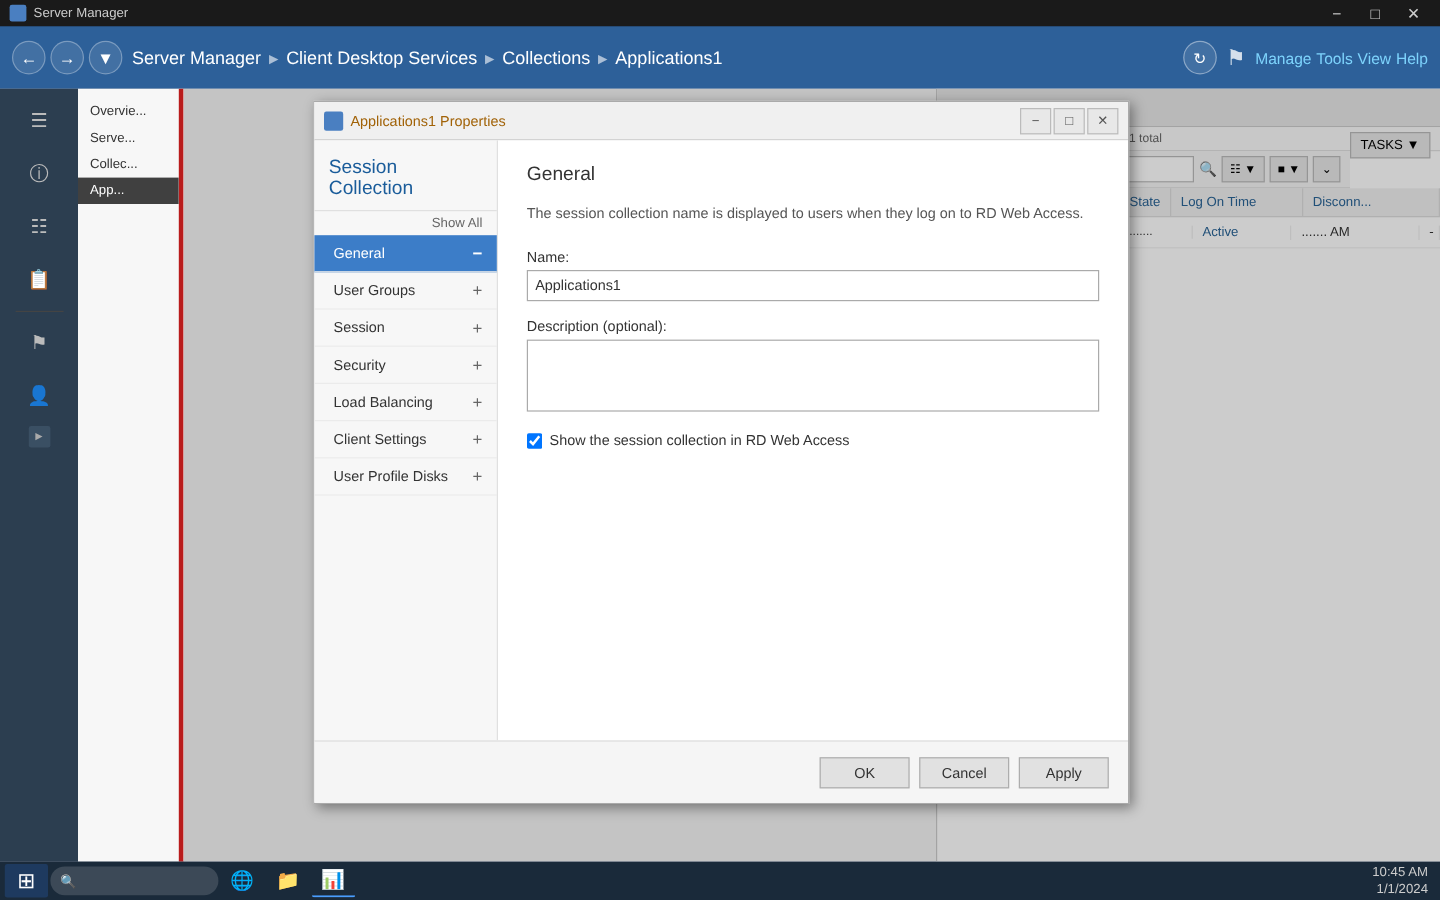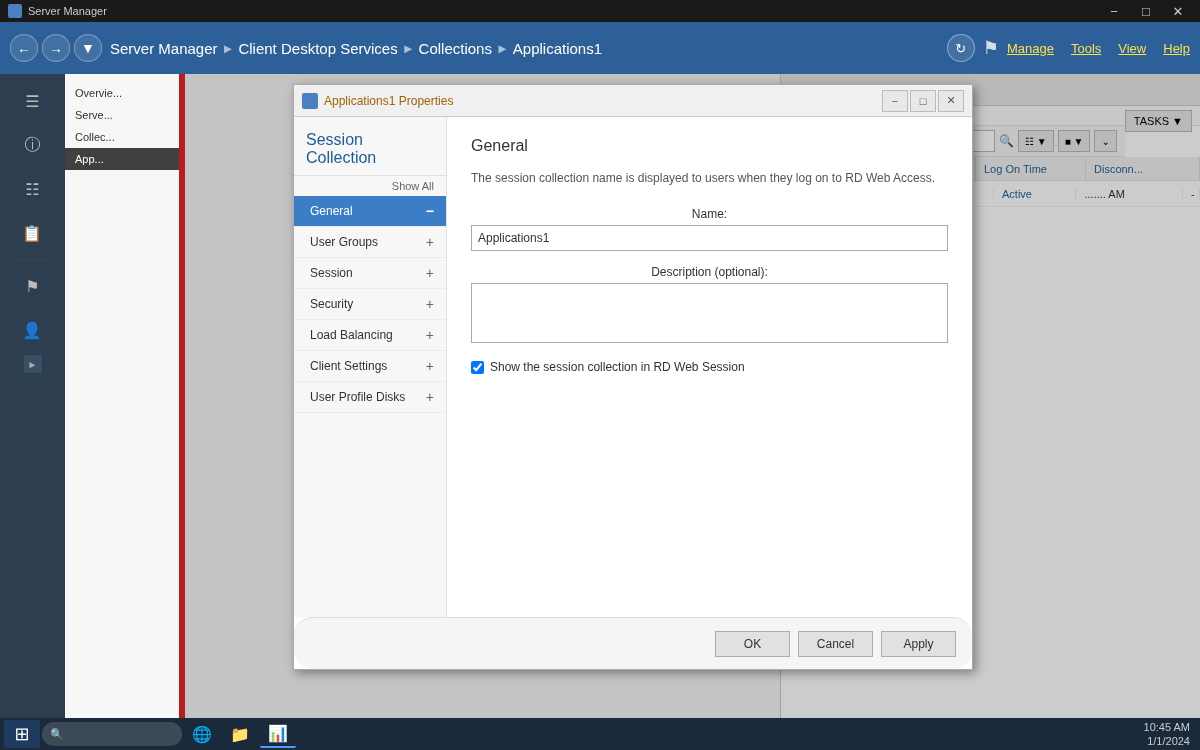--- a/index.html
+++ b/index.html
@@ -56,21 +56,21 @@
     }
     .breadcrumb {
       flex: 1;
       font-size: 15px;
       color: white;
       display: flex;
       align-items: center;
       gap: 4px;
     }
     .breadcrumb-sep { color: rgba(255,255,255,0.6); font-size: 13px; }
-    .toolbar-actions { display: flex; gap: 17px; font-size: 13px; color: #fde047; cursor: pointer; text-decoration: underline; }
+    .toolbar-actions { display: flex; gap: 4px; font-size: 13px; color: #7dd3fc; cursor: pointer; }
     .toolbar-right-icons { display: flex; align-items: center; gap: 8px; }
     .toolbar-icon-btn {
       width: 28px; height: 28px;
       border-radius: 50%;
       border: 1px solid rgba(255,255,255,0.4);
       background: rgba(255,255,255,0.1);
       display: flex; align-items: center; justify-content: center;
       color: white; cursor: pointer; font-size: 13px;
     }
     .flag-icon { font-size: 18px; color: rgba(255,255,255,0.8); }
@@ -105,23 +105,23 @@
     .sidebar-arrow {
       width: 18px; height: 18px;
       background: #3a4f63;
       display: flex; align-items: center; justify-content: center;
       border-radius: 2px; color: #aaa; font-size: 10px; cursor: pointer;
       margin-top: 2px;
     }
 
     
     .nav-panel {
-      width: 120px;
+      width: 88px;
       background: #f7f7f7;
-      border-right: 6px solid #b91c1c;
+      border-right: 4px solid #b91c1c;
       padding: 8px 0;
       overflow: hidden;
     }
     .nav-panel-item {
       padding: 5px 10px;
       font-size: 11px;
       color: #333;
       cursor: pointer;
       white-space: nowrap;
       overflow: hidden;
@@ -240,21 +240,20 @@
     .dialog-desc {
       font-size: 12px;
       color: #555;
       margin-bottom: 20px;
       line-height: 1.5;
     }
     .form-label {
       font-size: 12px;
       color: #333;
       margin-bottom: 4px;
-      text-align: center;
     }
     .form-input {
       width: 100%;
       height: 26px;
       border: 1px solid #aaa;
       padding: 2px 6px;
       font-size: 12px;
       color: #333;
       background: white;
       outline: none;
@@ -284,21 +283,20 @@
     
     .dialog-footer {
       height: 52px;
       border-top: 1px solid #ddd;
       background: #f5f5f5;
       display: flex;
       align-items: center;
       justify-content: flex-end;
       gap: 8px;
       padding: 0 16px;
-      border-radius: 19px;
     }
     .footer-btn {
       height: 26px;
       min-width: 75px;
       padding: 0 14px;
       border: 1px solid #adadad;
       background: #e1e1e1;
       font-size: 12px;
       color: #333;
       cursor: pointer;
@@ -621,21 +619,21 @@
             <div class="dialog-desc">The session collection name is displayed to users when they log on to RD Web Access.</div>
 
             <div class="form-label">Name:</div>
             <input class="form-input" type="text" value="Applications1" style="">
 
             <div class="form-label">Description (optional):</div>
             <textarea class="form-textarea" style=""></textarea>
 
             <div class="checkbox-row">
               <input type="checkbox" id="showChk" checked="" style="">
-              <label for="showChk">Show the session collection in RD Web Session</label>
+              <label for="showChk">Show the session collection in RD Web Access</label>
             </div>
           </div>
         </div>
 
         <div class="dialog-footer">
           <button class="footer-btn">OK</button>
           <button class="footer-btn">Cancel</button>
           <button class="footer-btn">Apply</button>
         </div>
       </div>

